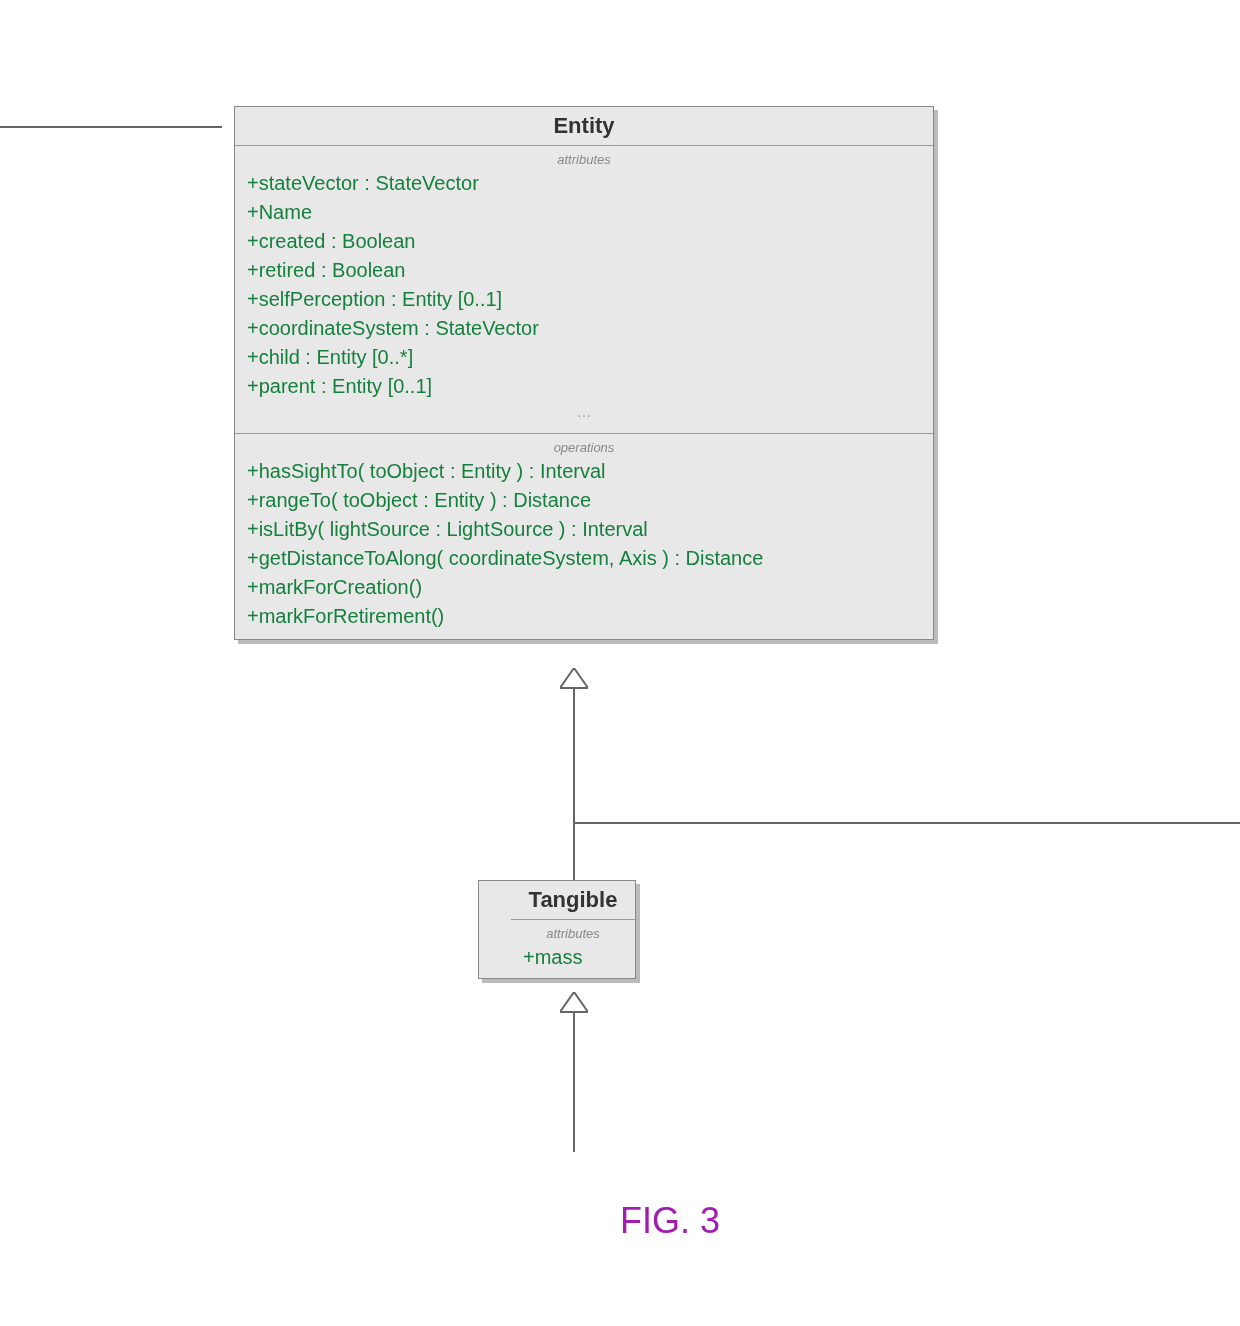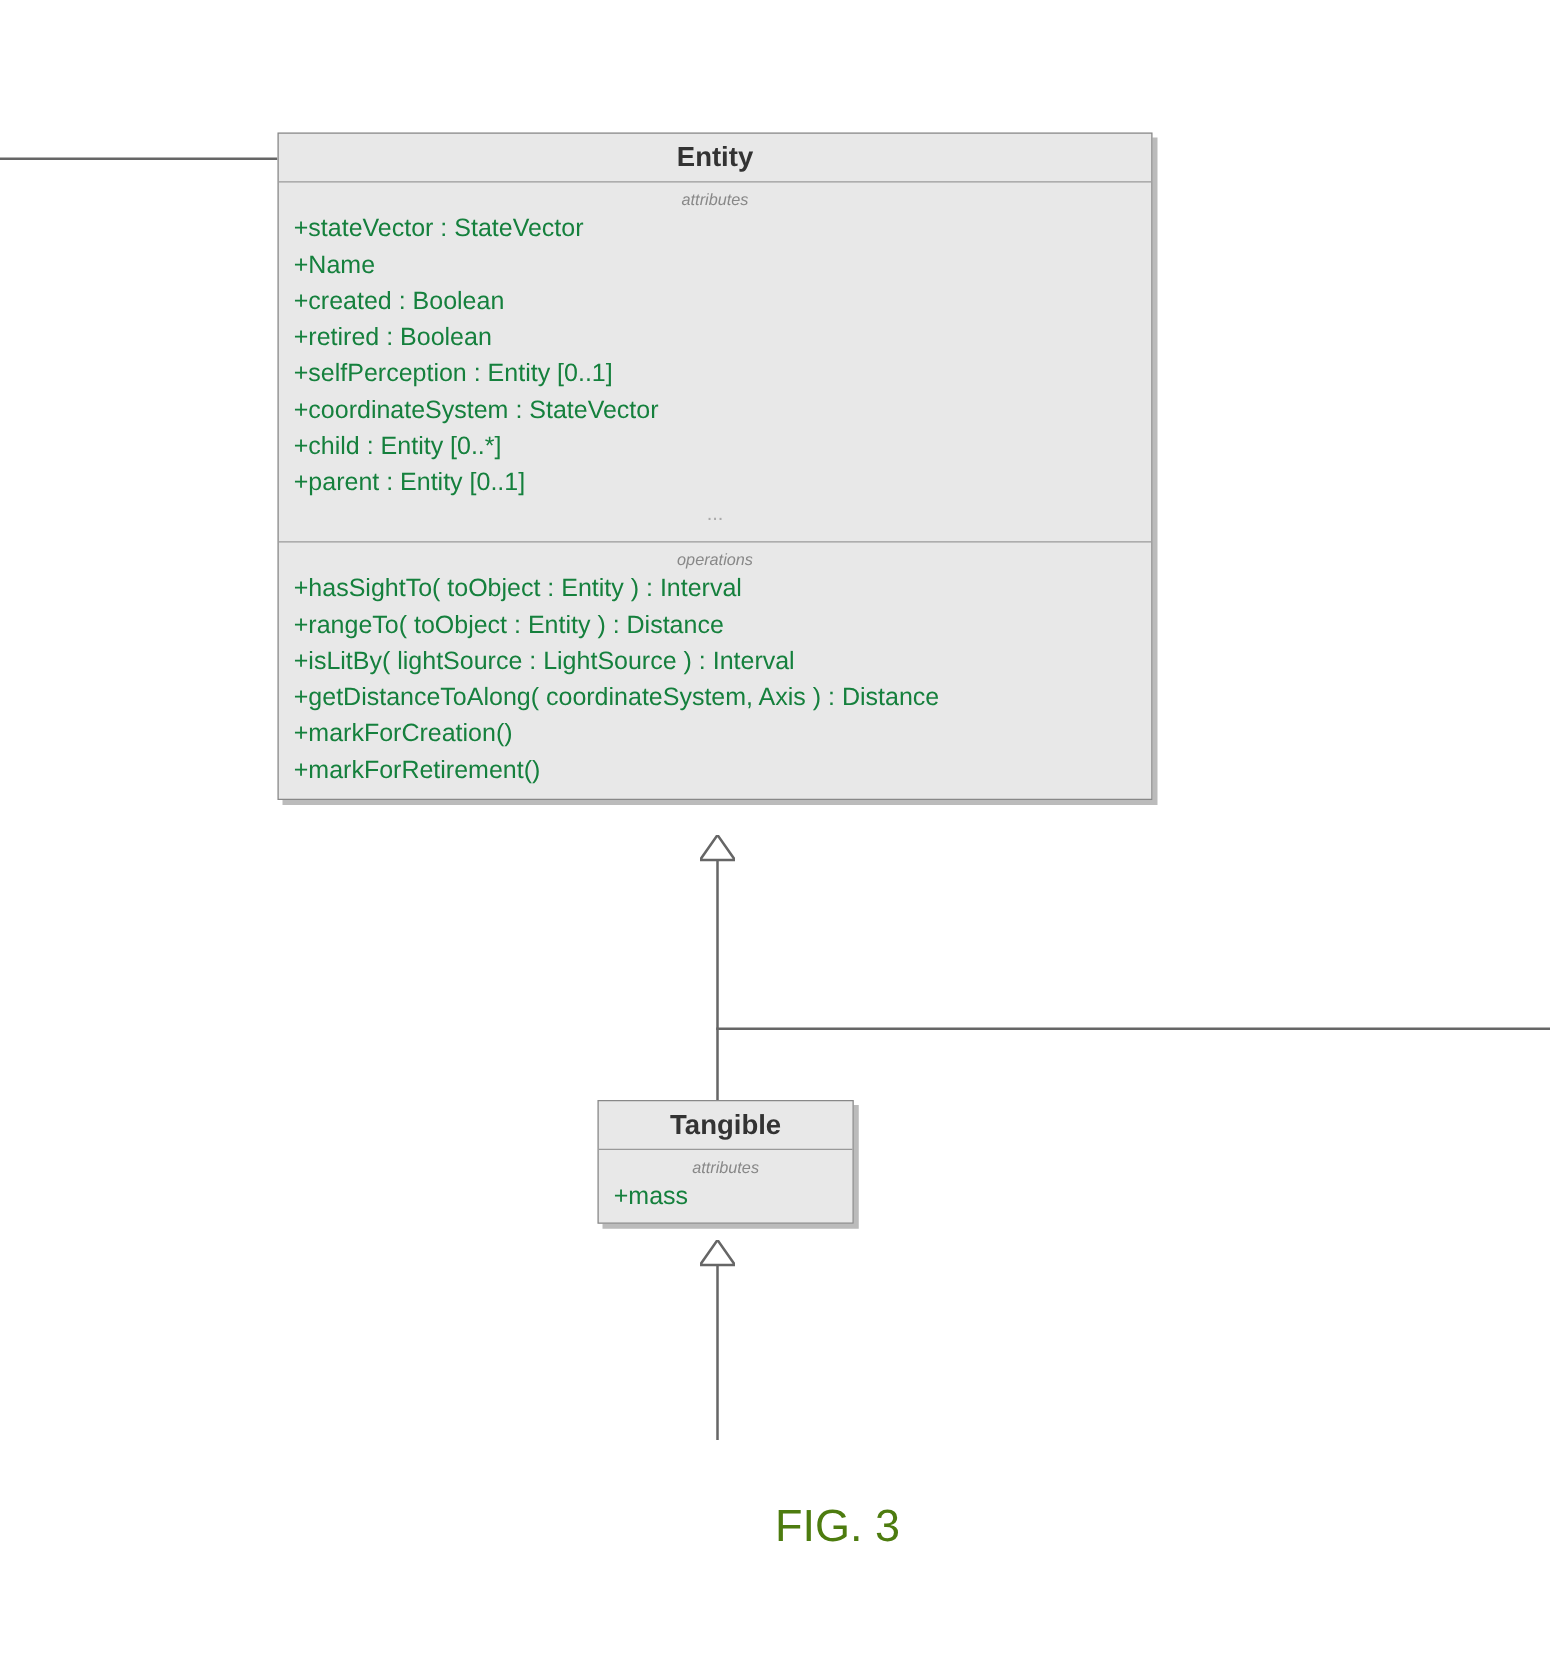--- a/index.html
+++ b/index.html
@@ -54,31 +54,31 @@
       padding: 2px 0 4px 0;
     }
     .connector {
       position: absolute;
       background: #666;
     }
     .fig-label {
       position: absolute;
       font-size: 36px;
       font-family: Arial, sans-serif;
-      color: #4d7c0f;
+      color: #a21caf;
     }
   </style>
 </head>
 <body>
 
 <div class="canvas">
 
   <div class="connector" style="left:0; top:126px; width:222px; height:2px;"></div>
 
-  <div class="uml-class" style="left:222px; top:106px; width:700px;">
+  <div class="uml-class" style="left:234px; top:106px; width:700px;">
     <div class="uml-title">Entity</div>
     <div class="uml-section">
       <div class="uml-section-label">attributes</div>
       <div class="uml-line">+stateVector : StateVector</div>
       <div class="uml-line">+Name</div>
       <div class="uml-line">+created : Boolean</div>
       <div class="uml-line">+retired : Boolean</div>
       <div class="uml-line">+selfPerception : Entity [0..1]</div>
       <div class="uml-line">+coordinateSystem : StateVector</div>
       <div class="uml-line">+child : Entity [0..*]</div>
@@ -96,21 +96,21 @@
     </div>
   </div>
 
   <svg style="position:absolute; left:560px; top:668px; width:28px; height:22px;">
     <polygon points="14,0 0,20 28,20" fill="#fff" stroke="#666" stroke-width="2"></polygon>
   </svg>
   <div class="connector" style="left:573px; top:688px; width:2px; height:192px;"></div>
 
   <div class="connector" style="left:573px; top:822px; width:667px; height:2px;"></div>
 
-  <div class="uml-class" style="left:478px; top:880px; width:205px;">
+  <div class="uml-class" style="left:478px; top:880px; width:158px;padding-left:32px;">
     <div class="uml-title">Tangible</div>
     <div class="uml-section last" style="padding-bottom:6px;">
       <div class="uml-section-label">attributes</div>
       <div class="uml-line">+mass</div>
     </div>
   </div>
 
   <svg style="position:absolute; left:560px; top:992px; width:28px; height:22px;">
     <polygon points="14,0 0,20 28,20" fill="#fff" stroke="#666" stroke-width="2"></polygon>
   </svg>

